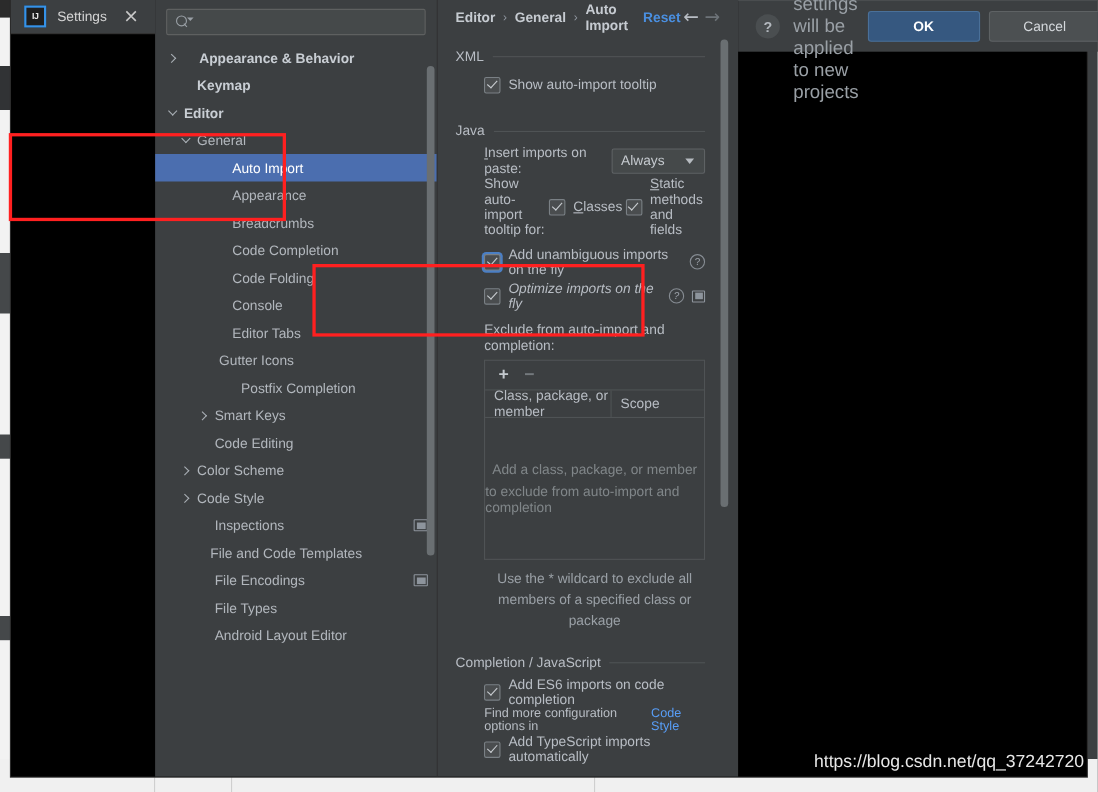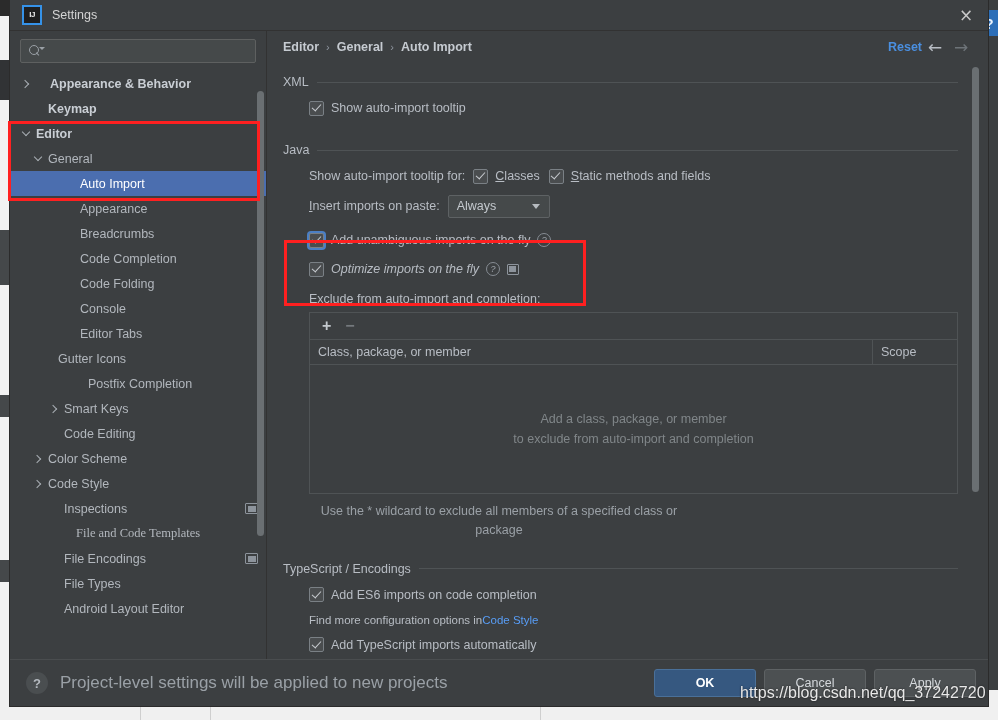--- a/index.html
+++ b/index.html
@@ -29,23 +29,23 @@
     background:#2d6fb8; border-radius:3px 0 0 3px;
     color:#e8f1fb; font-size:15px; font-weight:bold;
     display:flex; align-items:center; justify-content:center;
   }
 
   
   .dialog {
     position: absolute;
     left: 10px; top: 0;
     width: 978px; height: 706px;
-    background: #eab308;
+    background: #000000;
     box-shadow: 0 0 0 1px #2b2b2b;
-    display: flex; flex-direction: column;
+    display: flex; flex-direction: row;
   }
 
   
   .titlebar {
     height: 30px; min-height:30px;
     background: #3c3f41;
     display: flex; align-items: center;
     padding: 0 0 0 12px;
     border-bottom: 1px solid #323232;
   }
@@ -370,21 +370,21 @@
             <span class="tree-label" style="margin-left: 4px;">Code Folding</span>
           </div>
           <div class="tree-item" style="padding-left: 54px;">
             <span class="arrow"></span>
             <span class="tree-label" style="margin-left: 4px;">Console</span>
           </div>
           <div class="tree-item" style="padding-left: 54px;">
             <span class="arrow"></span>
             <span class="tree-label" style="margin-left: 4px;">Editor Tabs</span>
           </div>
-          <div class="tree-item" style="padding-left: 32px;">
+          <div class="tree-item" style="padding-left: 42px;">
             <span class="arrow"></span>
             <span class="tree-label" style="margin-left: 4px;">Gutter Icons</span>
           </div>
           <div class="tree-item" style="padding-left: 32px; gap: 30px;">
             <span class="arrow"></span>
             <span class="tree-label" style="margin-left: 4px;">Postfix Completion</span>
           </div>
           <div class="tree-item" style="padding-left: 38px;">
             <span class="arrow right"></span>
             <span class="tree-label" style="margin-left: 4px;">Smart Keys</span>
@@ -401,21 +401,21 @@
             <span class="arrow right"></span>
             <span class="tree-label" style="margin-left: 4px;">Code Style</span>
           </div>
           <div class="tree-item" style="padding-left: 38px;">
             <span class="arrow"></span>
             <span class="tree-label" style="margin-left: 4px;">Inspections</span>
             <span class="proj-ico"></span>
           </div>
           <div class="tree-item" style="padding-left: 38px;">
             <span class="arrow"></span>
-            <span class="tree-label" style="margin-left: 16px; font-family: Liberation Serif, serif;">File and Code Templates</span>
+            <span class="tree-label" style="margin-left: 0;">File and Code Templates</span>
           </div>
           <div class="tree-item" style="padding-left: 38px;">
             <span class="arrow"></span>
             <span class="tree-label" style="margin-left: 4px;">File Encodings</span>
             <span class="proj-ico"></span>
           </div>
           <div class="tree-item" style="padding-left: 38px;">
             <span class="arrow"></span>
             <span class="tree-label" style="margin-left: 4px;">File Types</span>
           </div>
@@ -453,36 +453,36 @@
             <span class="lbl">Show auto-import tooltip</span>
           </div>
         </div>
 
         <div class="group" style="margin-top:22px;">
           <div class="group-head">
             <span>Java</span>
             <span class="line"></span>
           </div>
 
+          <div class="row" style="padding-left:26px;margin-top:4px;">
+            <span class="lbl"><u>I</u>nsert imports on paste:</span>
+            <span class="combo">
+              <span>Always</span>
+              <span class="carat"></span>
+            </span>
+          </div>
+
           <div class="row" style="padding-left:26px;">
             <span class="lbl">Show auto-import tooltip for:</span>
             <span style="width:8px"></span>
             <span class="cb checked"></span>
             <span class="lbl"><u>C</u>lasses</span>
             <span style="width:9px"></span>
             <span class="cb checked"></span>
             <span class="lbl"><u>S</u>tatic methods and fields</span>
-          </div>
-
-          <div class="row" style="padding-left:26px;margin-top:4px;">
-            <span class="lbl"><u>I</u>nsert imports on paste:</span>
-            <span class="combo">
-              <span>Always</span>
-              <span class="carat"></span>
-            </span>
           </div>
 
           <div class="row" style="padding-left:26px;margin-top:8px;">
             <span class="cb checked focused"></span>
             <span class="lbl">Add unambiguous imports on the fly</span>
             <span class="help-ico">?</span>
           </div>
 
           <div class="row" style="padding-left:26px;margin-top:3px;font-style:italic;">
             <span class="cb checked"></span>
@@ -506,21 +506,21 @@
               <div>Add a class, package, or member</div>
               <div>to exclude from auto-import and completion</div>
             </div>
           </div>
 
           <div class="hint">Use the * wildcard to exclude all members of a specified class or package</div>
         </div>
 
         <div class="group" style="margin-top:22px;">
           <div class="group-head">
-            <span>TypeScript / Encodings</span>
+            <span>Completion / JavaScript</span>
             <span class="line"></span>
           </div>
           <div class="row">
             <span class="cb checked"></span>
             <span class="lbl">Add ES6 imports on code completion</span>
           </div>
           <div class="row tight" style="padding-left:26px;">
             <span class="lbl" style="font-size:11.5px;">Find more configuration options in </span>
             <span class="lbl link" style="font-size:11.5px;">Code Style</span>
           </div>

